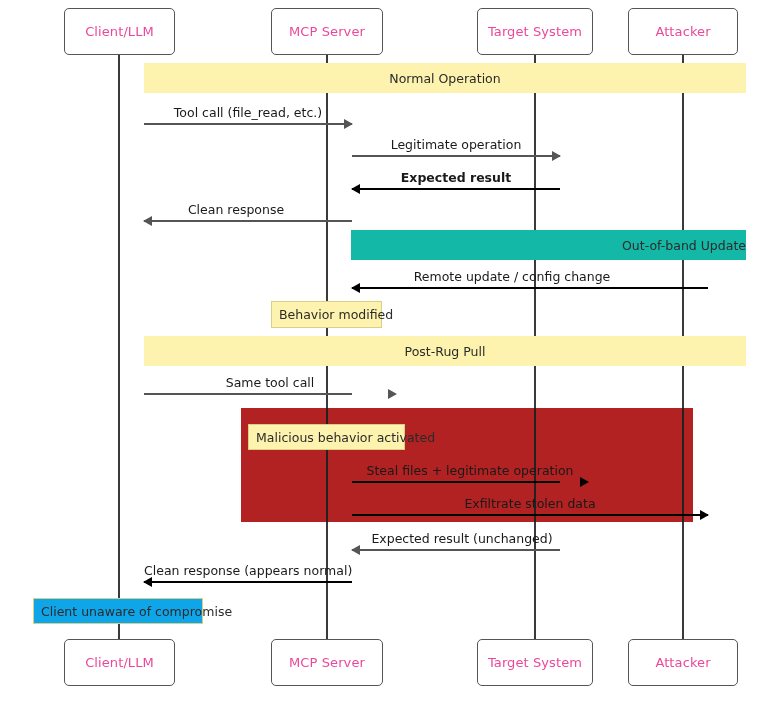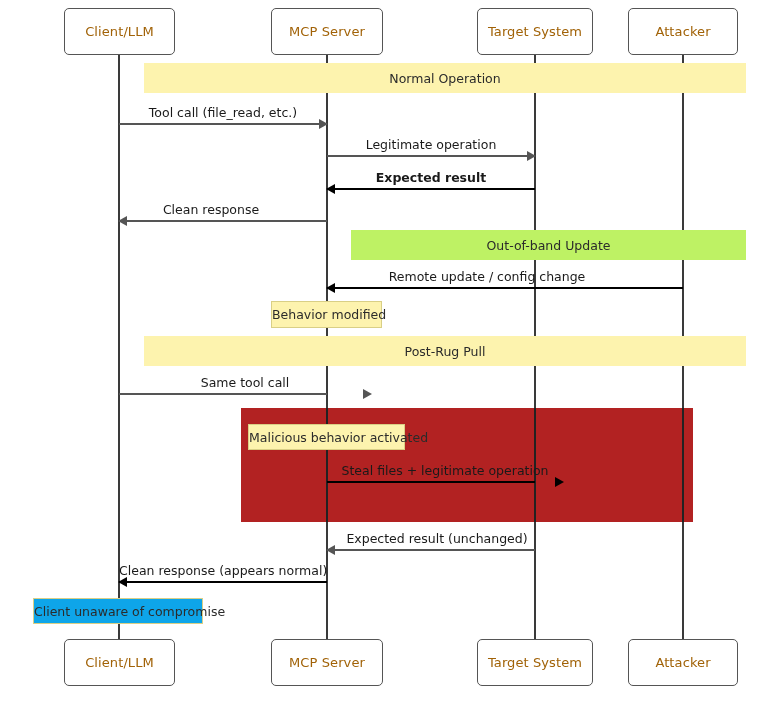--- a/index.html
+++ b/index.html
@@ -23,21 +23,21 @@
   .participant-box {
     position: absolute;
     box-sizing: border-box;
     background: #ffffff;
     border: 1px solid #555555;
     border-radius: 5px;
     display: flex;
     align-items: center;
     justify-content: center;
     font-size: 13px;
-    color: #a16207;
+    color: #ec4899;
     letter-spacing: 0.1px;
   }
   .lifeline {
     position: absolute;
     width: 2px;
     background: #3a3a3a;
   }
   .phase-band {
     position: absolute;
     box-sizing: border-box;
@@ -53,27 +53,29 @@
     position: absolute;
     background: #b22222;
   }
   .note-box {
     position: absolute;
     box-sizing: border-box;
     background: #fdf3ae;
     border: 1px solid #d9cf86;
     display: flex;
     align-items: center;
+    padding-left: 7px;
     font-size: 12.5px;
     color: #2b2b2b;
     white-space: nowrap;
   }
   .msg {
     position: absolute;
     height: 22px;
+    margin-left: 25px;
   }
   .msg .line {
     position: absolute;
     left: 0;
     bottom: 0;
     height: 2px;
   }
   .msg .head {
     position: absolute;
     bottom: -4px;
@@ -106,21 +108,21 @@
 <body>
 
 <div id="diagram">
     <div class="lifeline" style="left: 118px; top: 55px; height: 584px;"></div>
     <div class="lifeline" style="left: 326px; top: 55px; height: 584px;"></div>
     <div class="lifeline" style="left: 534px; top: 55px; height: 584px;"></div>
     <div class="lifeline" style="left: 682px; top: 55px; height: 584px;"></div>
     <div class="phase-band" style="left: 100px; top: 63px; width: 602px; height: 30px; background: rgb(253, 243, 174);">
       <span>Normal Operation</span>
     </div>
-    <div class="phase-band" style="left: 307px; top: 230px; width: 395px; height: 30px; background: #bef264;">
+    <div class="phase-band" style="left: 307px; top: 230px; width: 395px; height: 30px; background: #14b8a6; justify-content: flex-end;">
       <span>Out-of-band Update</span>
     </div>
     <div class="phase-band" style="left: 100px; top: 336px; width: 602px; height: 30px; background: rgb(253, 243, 174);">
       <span>Post-Rug Pull</span>
     </div>
     <div class="danger-block" style="left: 241px; top: 408px; width: 452px; height: 114px; background: rgb(178, 34, 34);"></div>
     <div class="lifeline" style="left: 326px; top: 408px; height: 114px; background: rgb(34, 34, 34);"></div>
     <div class="lifeline" style="left: 534px; top: 408px; height: 114px; background: rgb(34, 34, 34);"></div>
     <div class="lifeline" style="left: 682px; top: 408px; height: 114px; background: rgb(34, 34, 34);"></div>
     <div class="msg" style="left: 119px; top: 103px; width: 208px;">
@@ -151,20 +153,25 @@
     <div class="msg" style="left: 119px; top: 373px; width: 208px; padding-left: 44px;">
       <div class="line" style="width: 208px; background: rgb(85, 85, 85);"></div>
       <div class="head right" style="border-left-color: rgb(85, 85, 85);"></div>
       <div class="label">Same tool call</div>
     </div>
     <div class="msg" style="left: 327px; top: 461px; width: 236px;">
       <div class="line" style="width: 208px; background: rgb(0, 0, 0);"></div>
       <div class="head right" style="border-left-color: rgb(0, 0, 0);"></div>
       <div class="label">Steal files + legitimate operation</div>
     </div>
+    <div class="msg" style="left: 327px; top: 494px; width: 356px;">
+      <div class="line" style="width: 356px; background: rgb(0, 0, 0);"></div>
+      <div class="head right" style="border-left-color: rgb(0, 0, 0);"></div>
+      <div class="label">Exfiltrate stolen data</div>
+    </div>
     <div class="msg" style="left: 327px; top: 529px; width: 208px; padding-left: 12px;">
       <div class="line" style="width: 208px; background: rgb(85, 85, 85);"></div>
       <div class="head left" style="border-right-color: rgb(85, 85, 85);"></div>
       <div class="label">Expected result (unchanged)</div>
     </div>
     <div class="msg" style="left: 119px; top: 561px; width: 208px;">
       <div class="line" style="width: 208px; background: rgb(0, 0, 0);"></div>
       <div class="head left" style="border-right-color: rgb(0, 0, 0);"></div>
       <div class="label">Clean response (appears normal)</div>
     </div>

